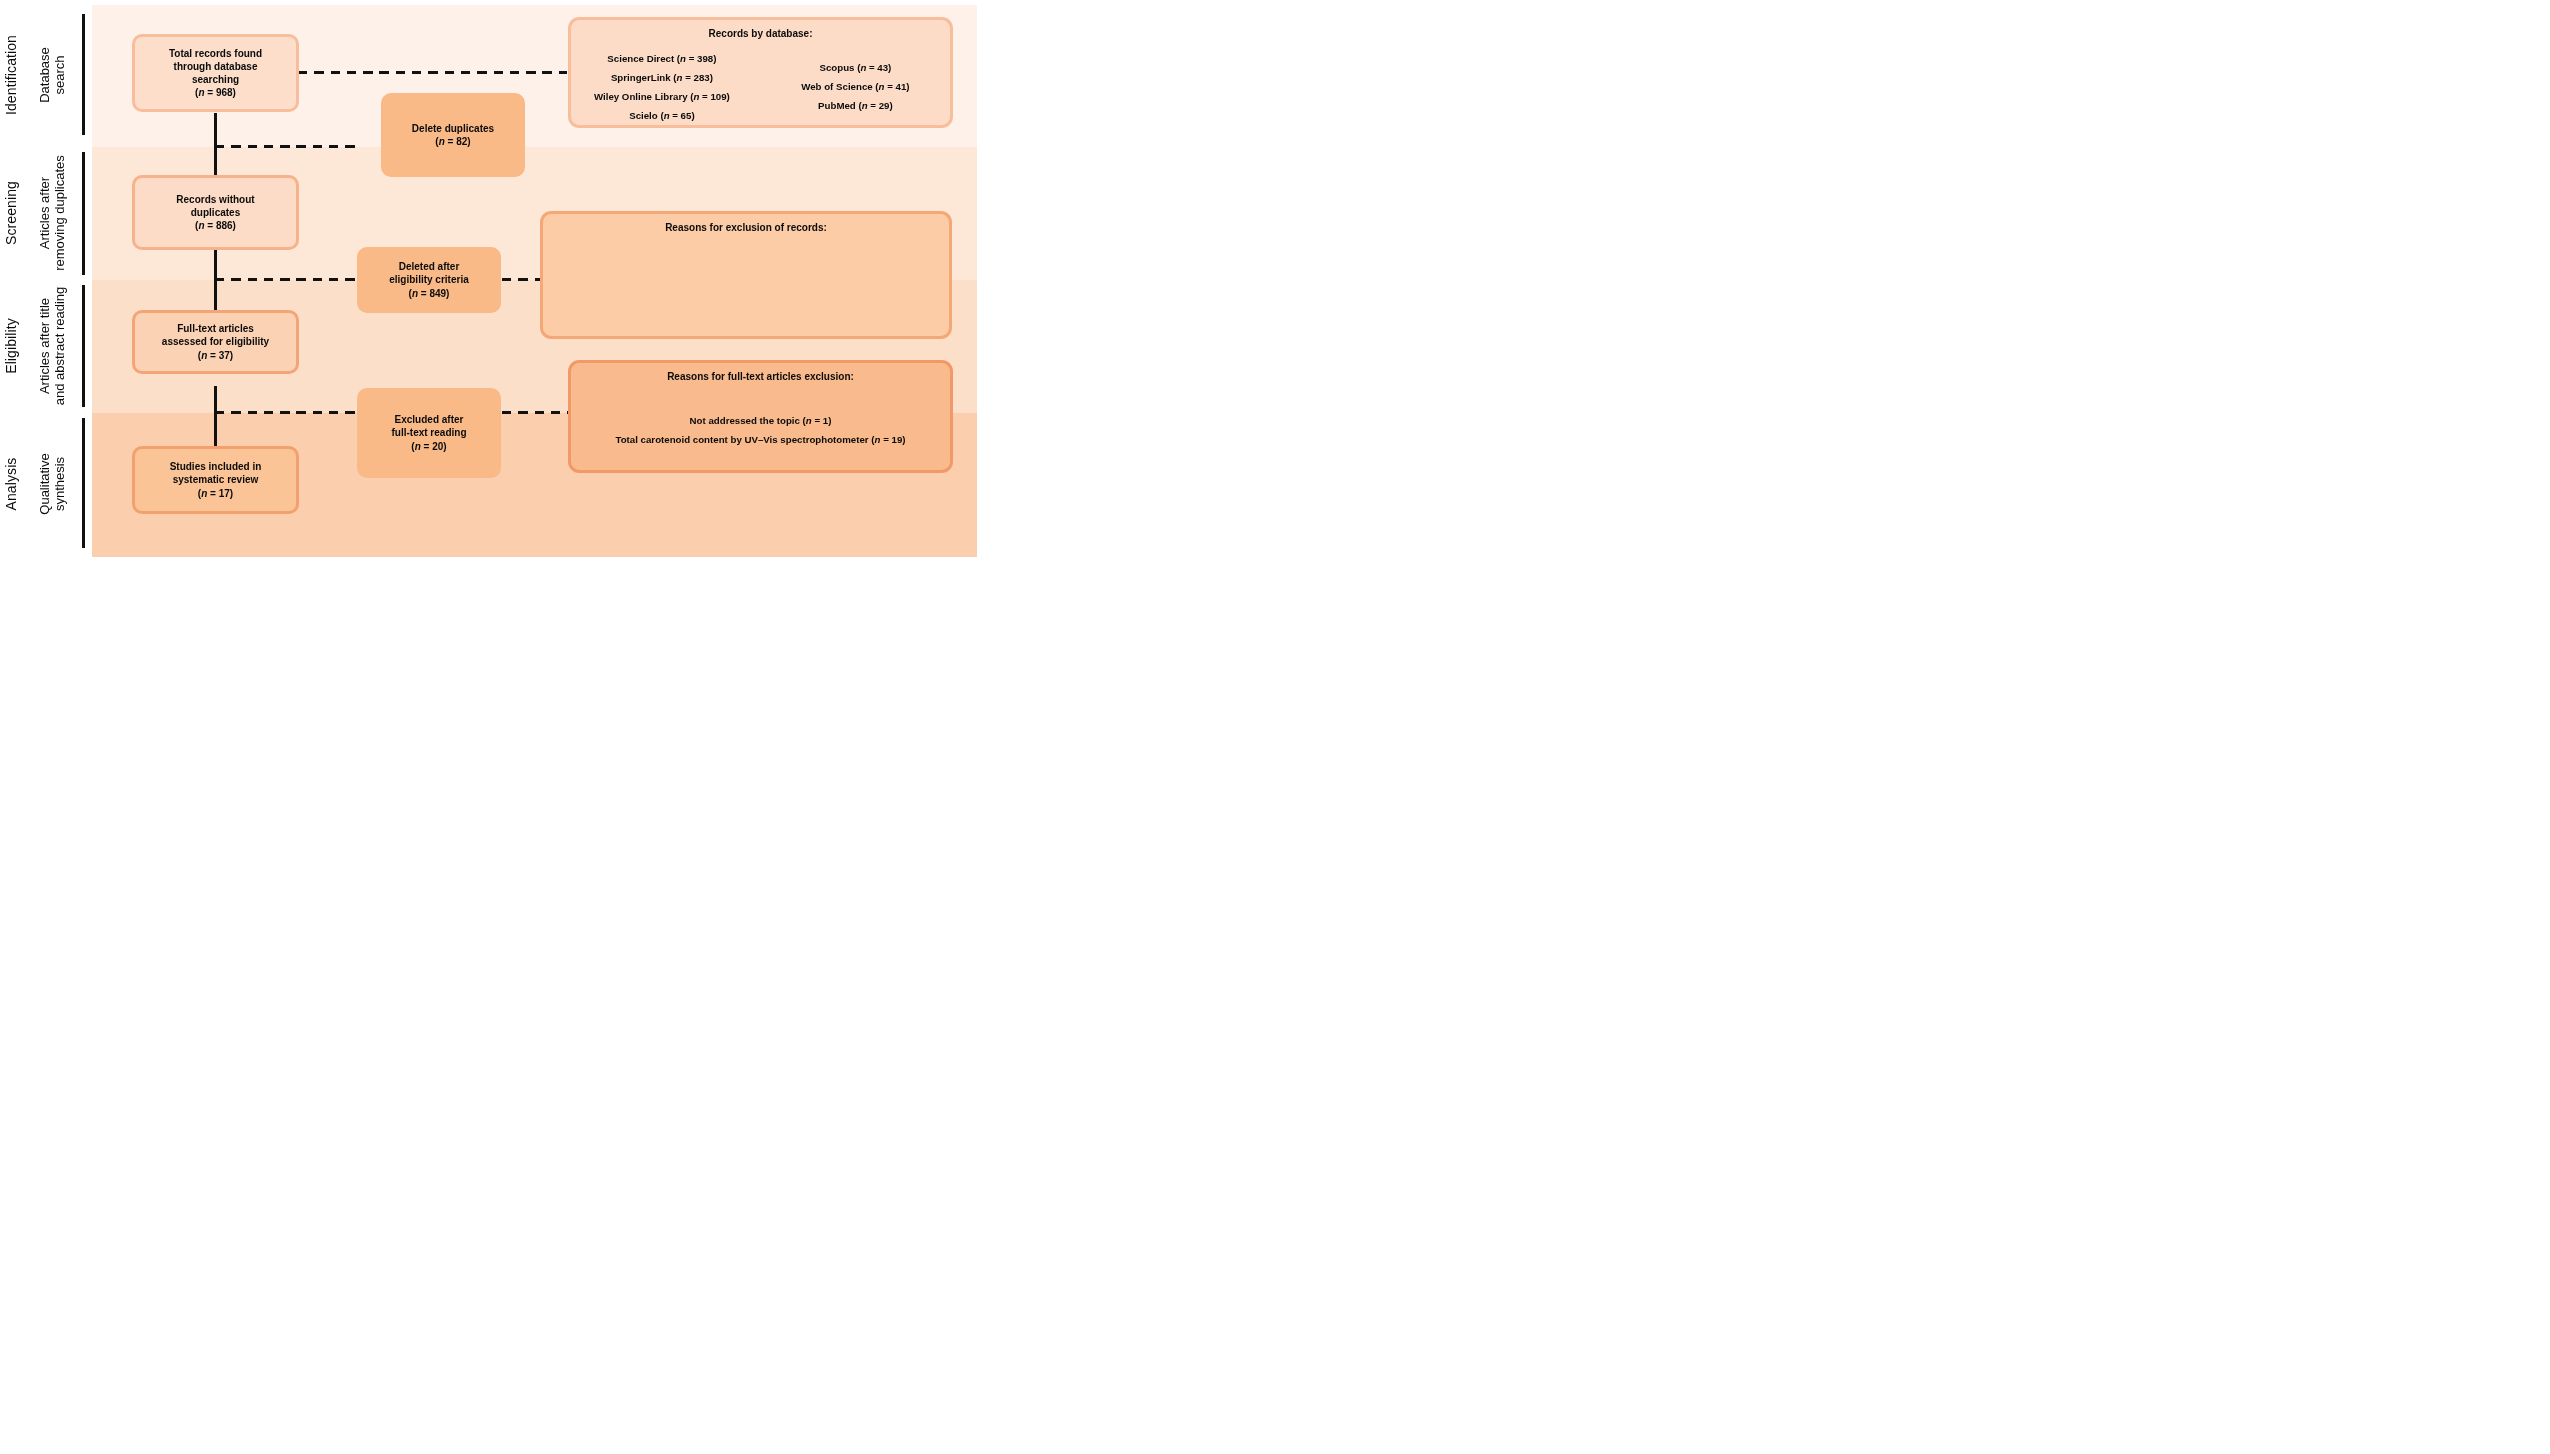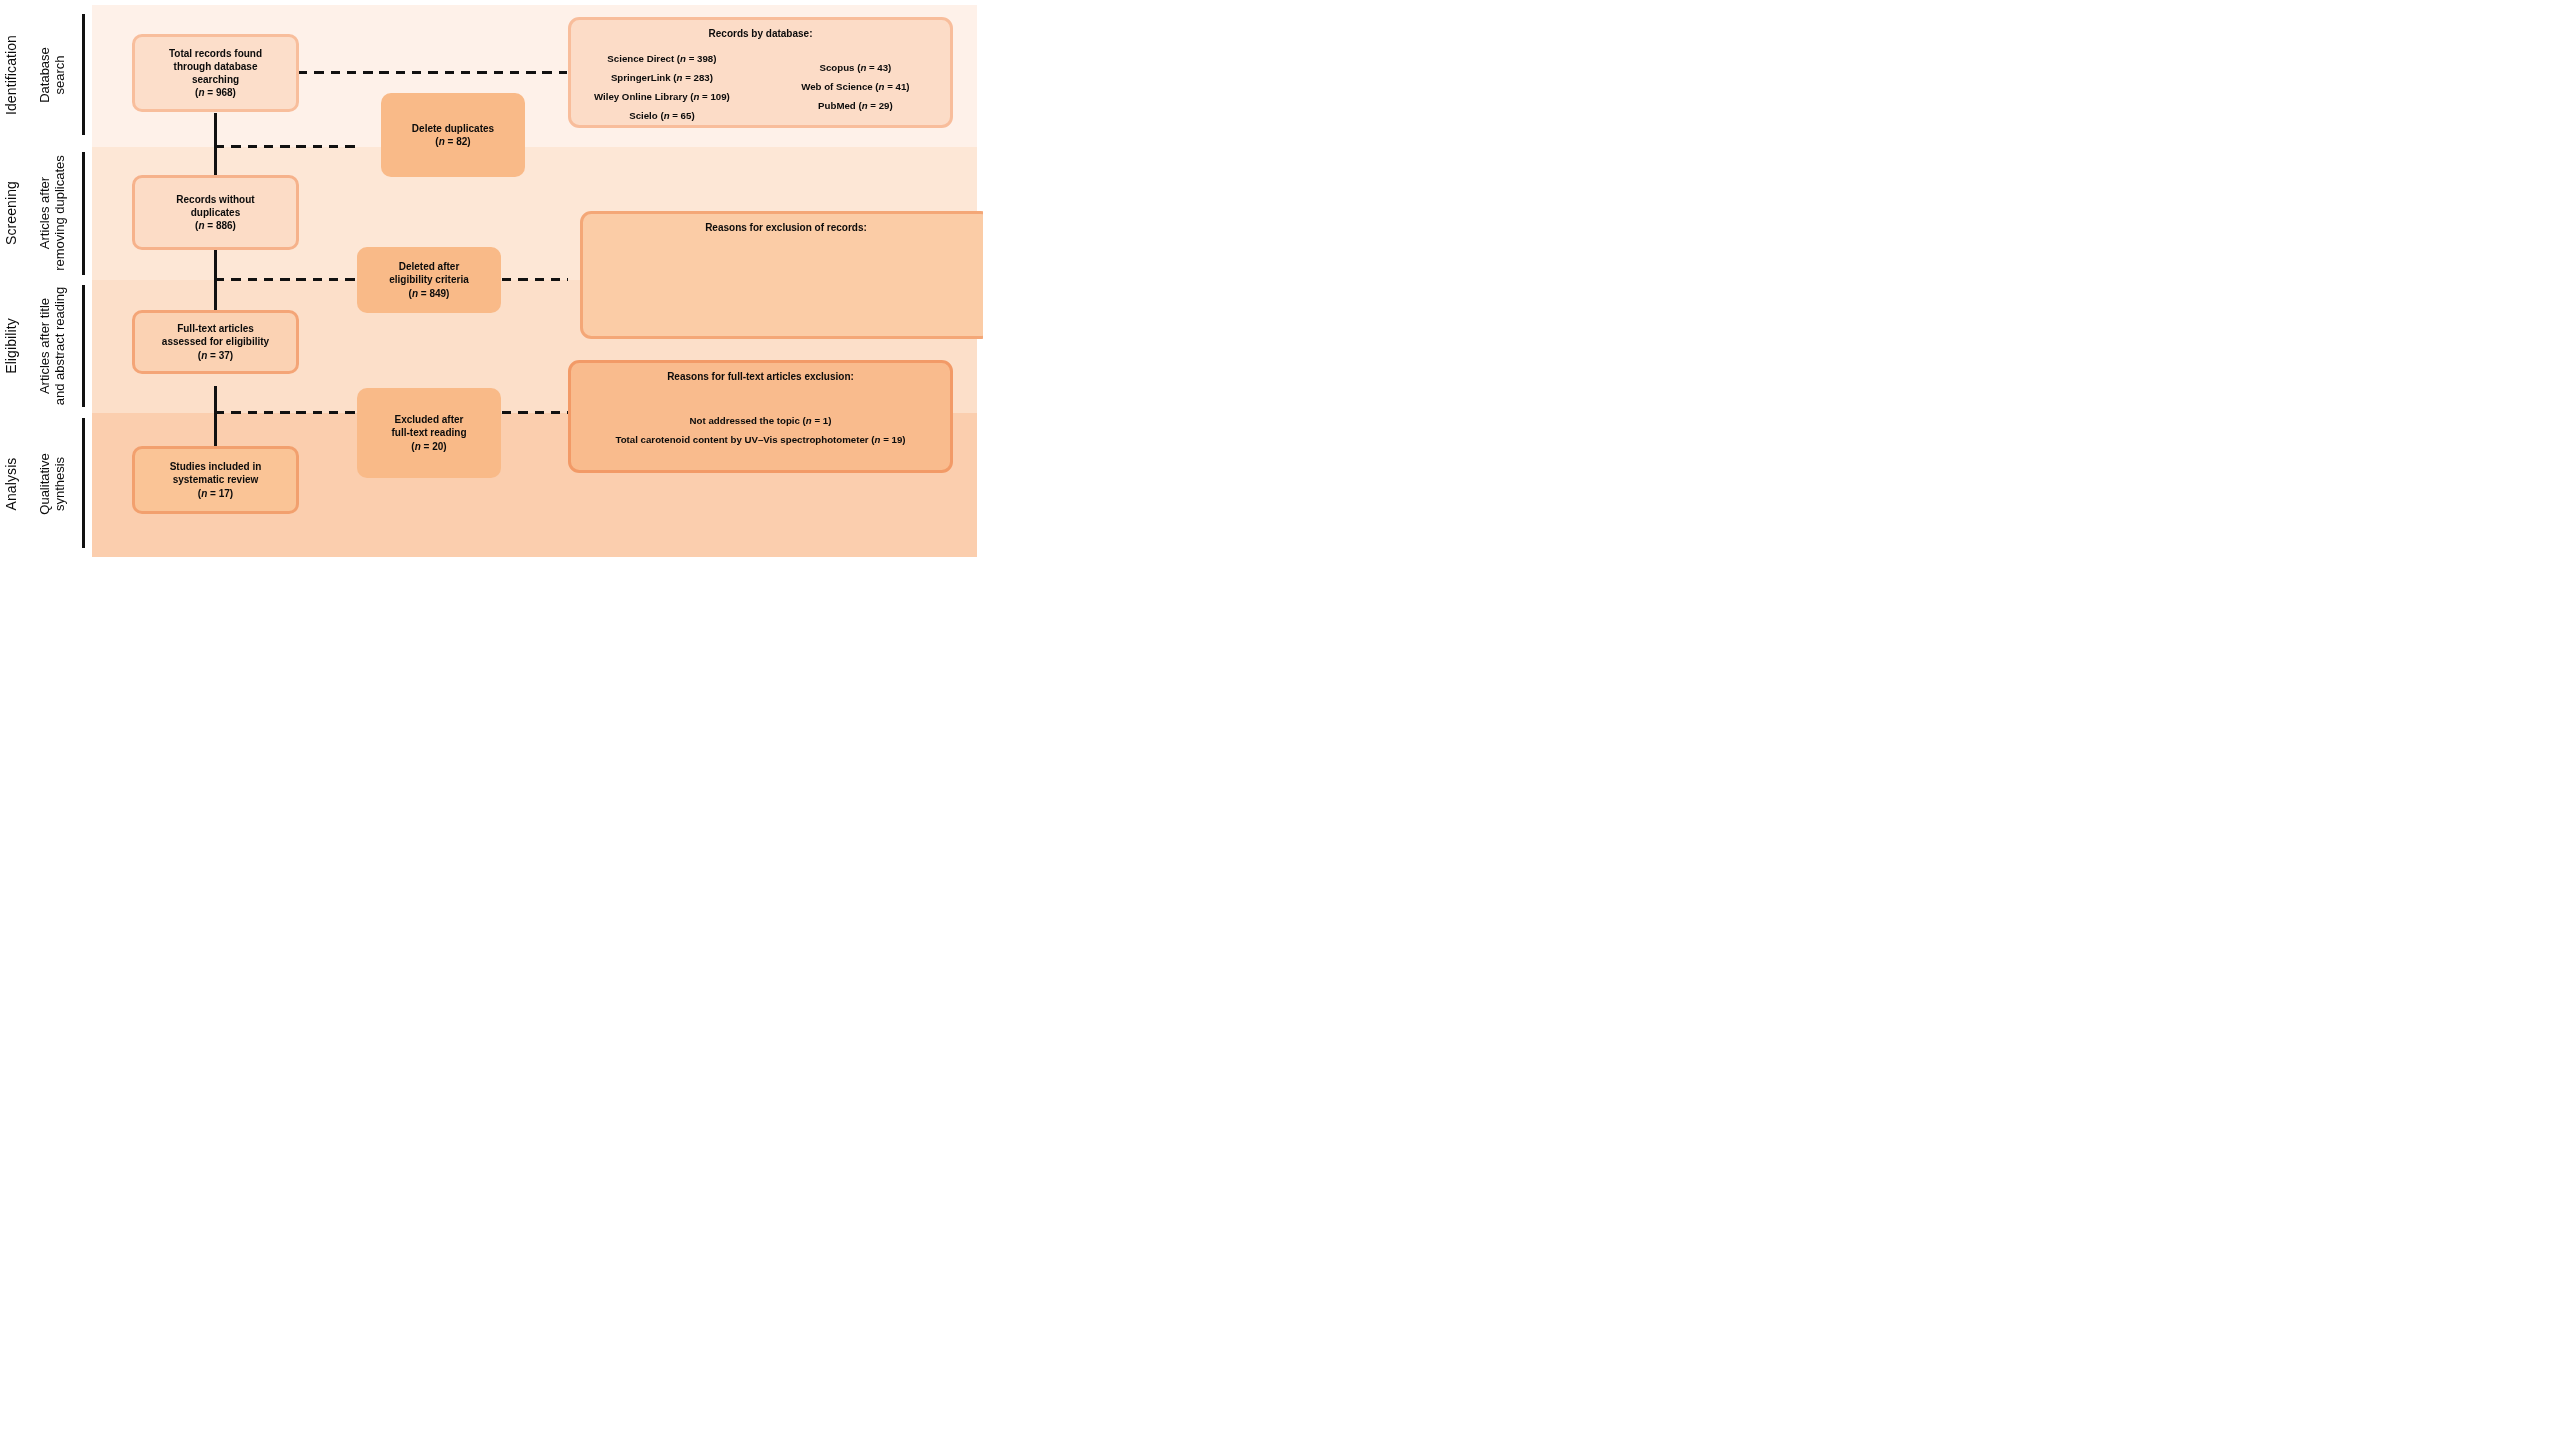--- a/index.html
+++ b/index.html
@@ -34,21 +34,21 @@
   .box-l3{background:var(--box-medium-fill,#FBD2B3);border:3.1px solid var(--box-medium-border,#F4A577);}
   .box-l4{background:var(--box-deep-fill,#FAC496);border:3.1px solid var(--box-deep-border,#F2A06E);}
   .box-flat{background:var(--box-flat-fill,#F9BA88);border:none;}
 
   .panel{
     position:absolute;box-sizing:border-box;border-radius:11.3px;
     font-weight:bold;font-size:9.7px;text-align:center;
   }
   #panel-databases{left:568px;top:17px;width:385px;height:111px;
     background:var(--right1-fill,#FCDCC7);border:3.1px solid var(--right1-border,#F8BD9B);}
-  #panel-exclusion-records{left:580px;top:211px;width:412px;height:128px;
+  #panel-exclusion-records{left:540px;top:211px;width:412px;height:128px;
     background:var(--right2-fill,#FBCCA6);border:3.1px solid var(--right2-border,#F4A777);}
   #panel-exclusion-fulltext{left:568px;top:360px;width:385px;height:113px;
     background:var(--right3-fill,#F9BB8D);border:3.1px solid var(--right3-border,#F29A67);}
   .panel-title{margin-top:7.5px;font-size:10px;}
   #panel-databases .cols{display:flex;margin-top:10px;gap:8px;}
   #panel-databases .col1{width:49%;}
   #panel-databases .col2{width:51%;padding-top:9.4px;}
   #panel-databases .ln{line-height:19px;}
   #panel-exclusion-records .plines{margin-top:22.6px;}
   #panel-exclusion-records .plines .ln{line-height:19.4px;}

